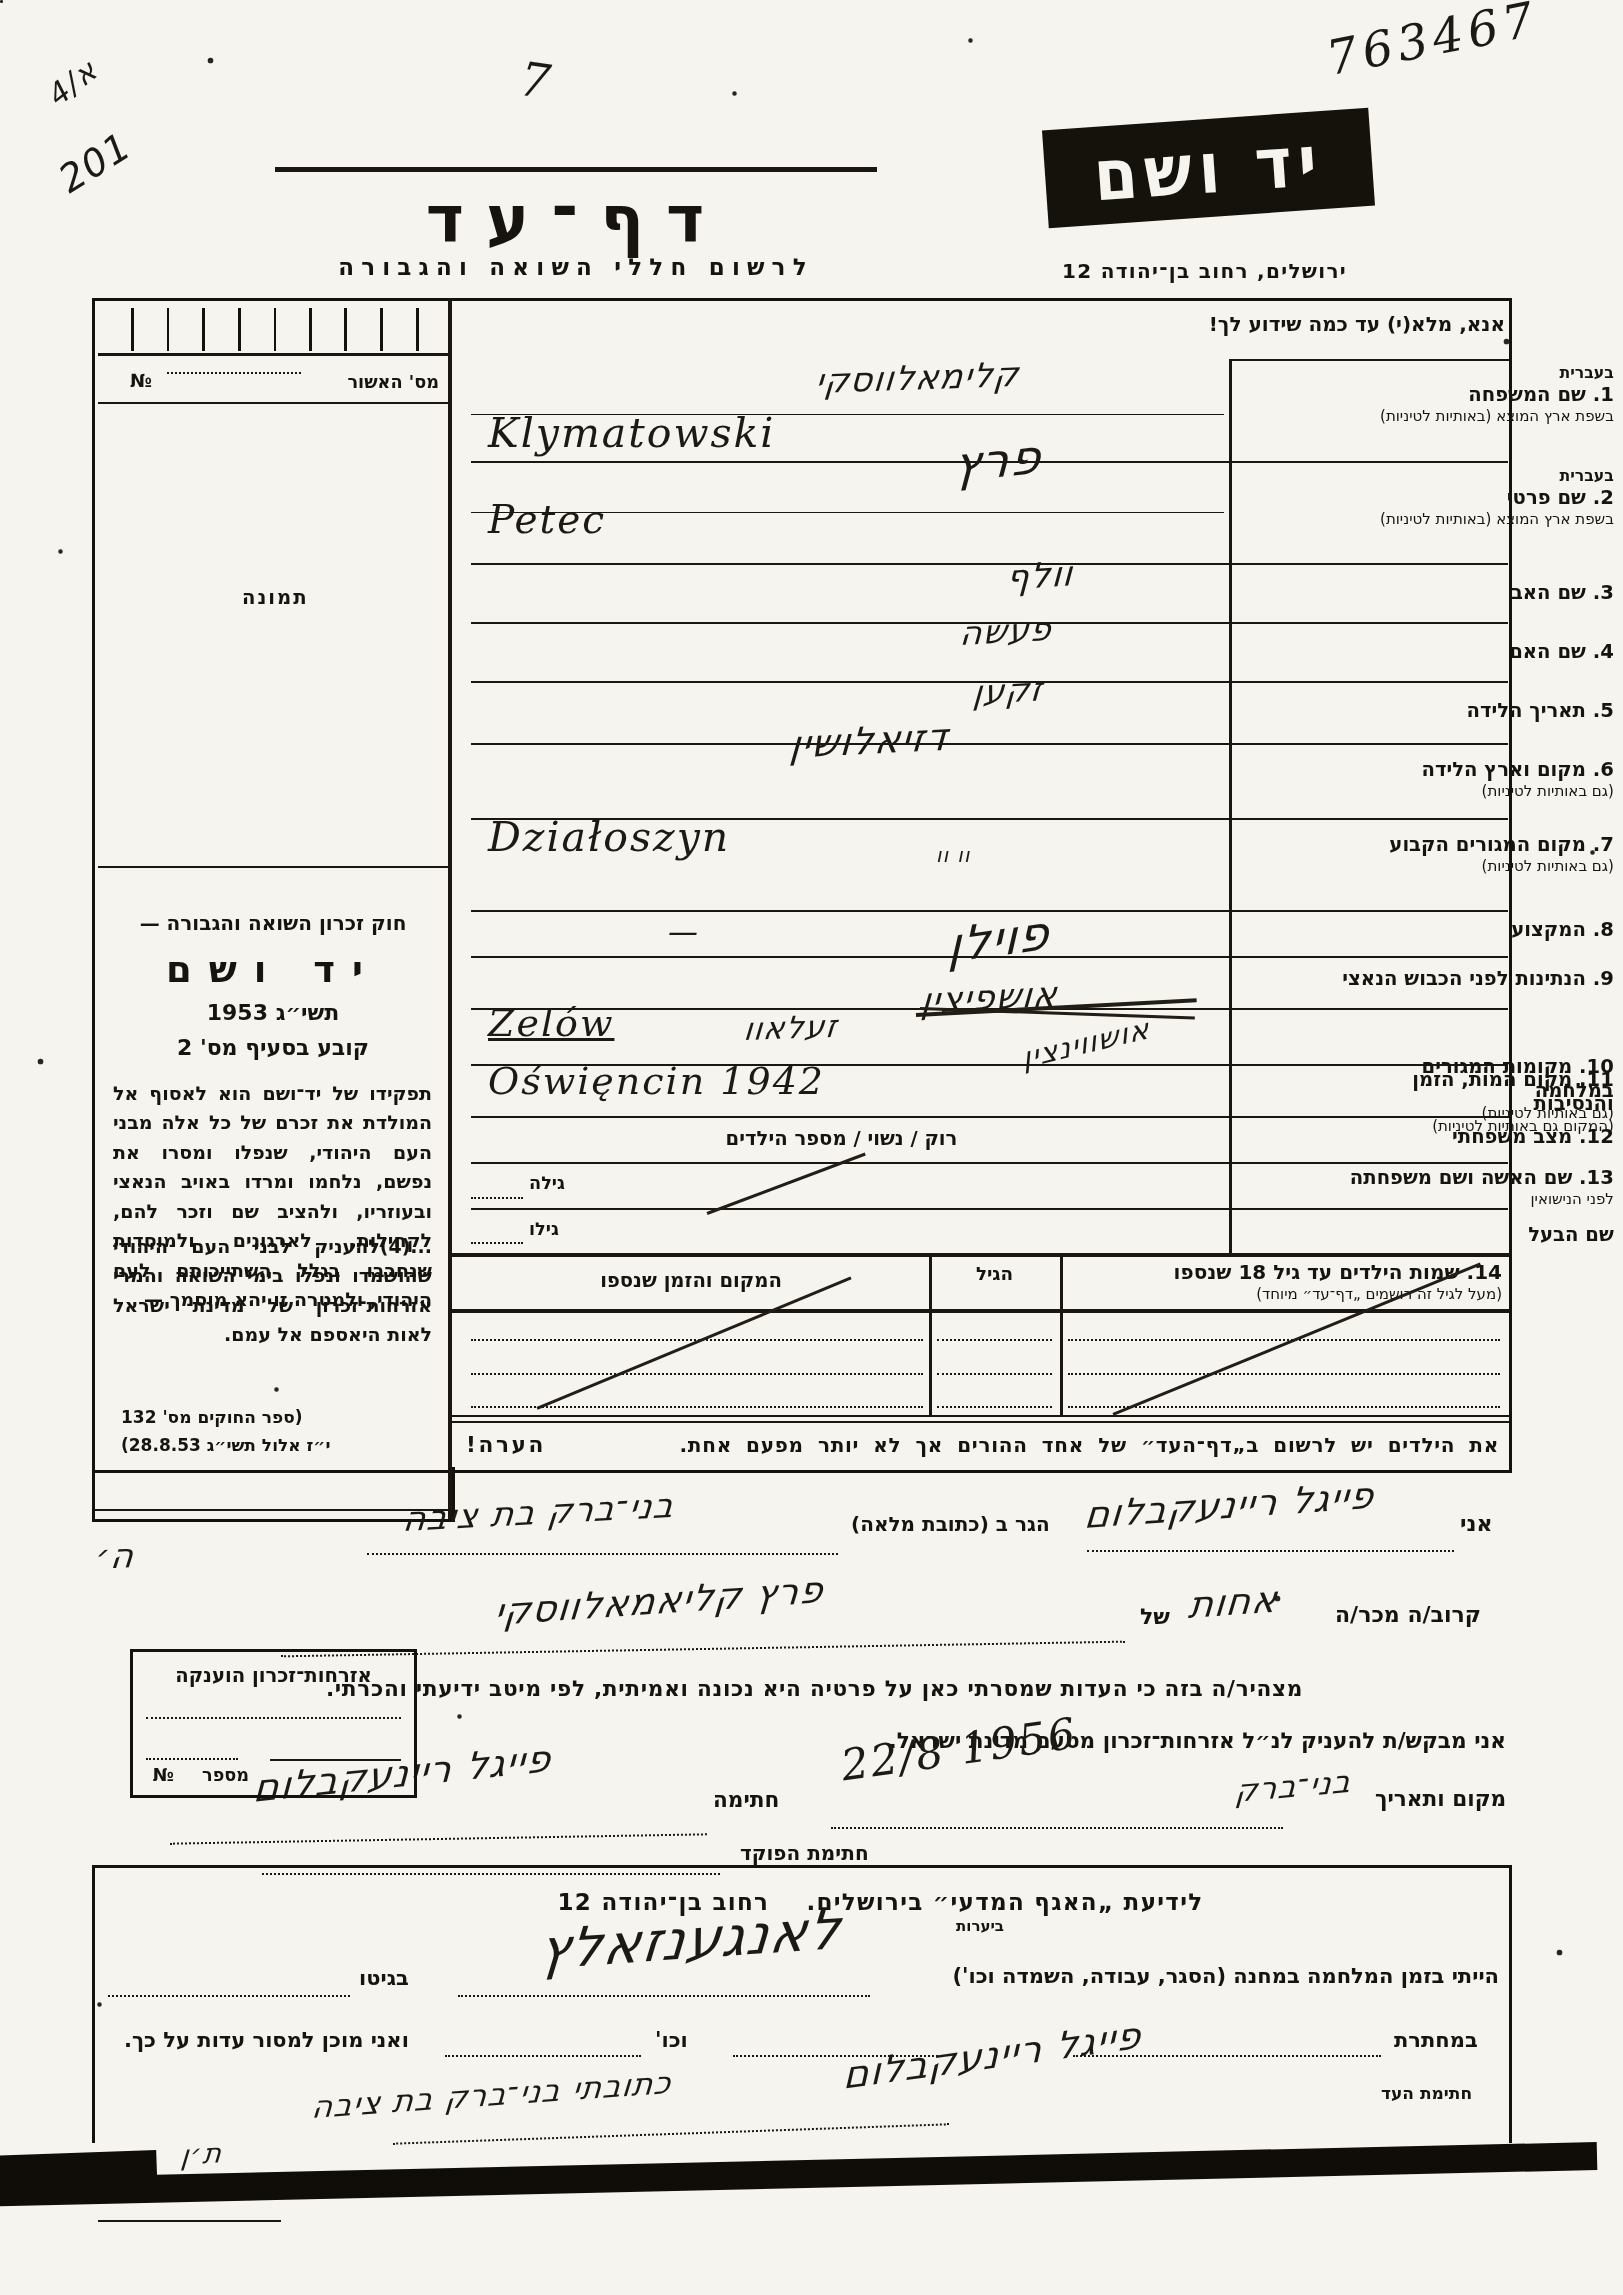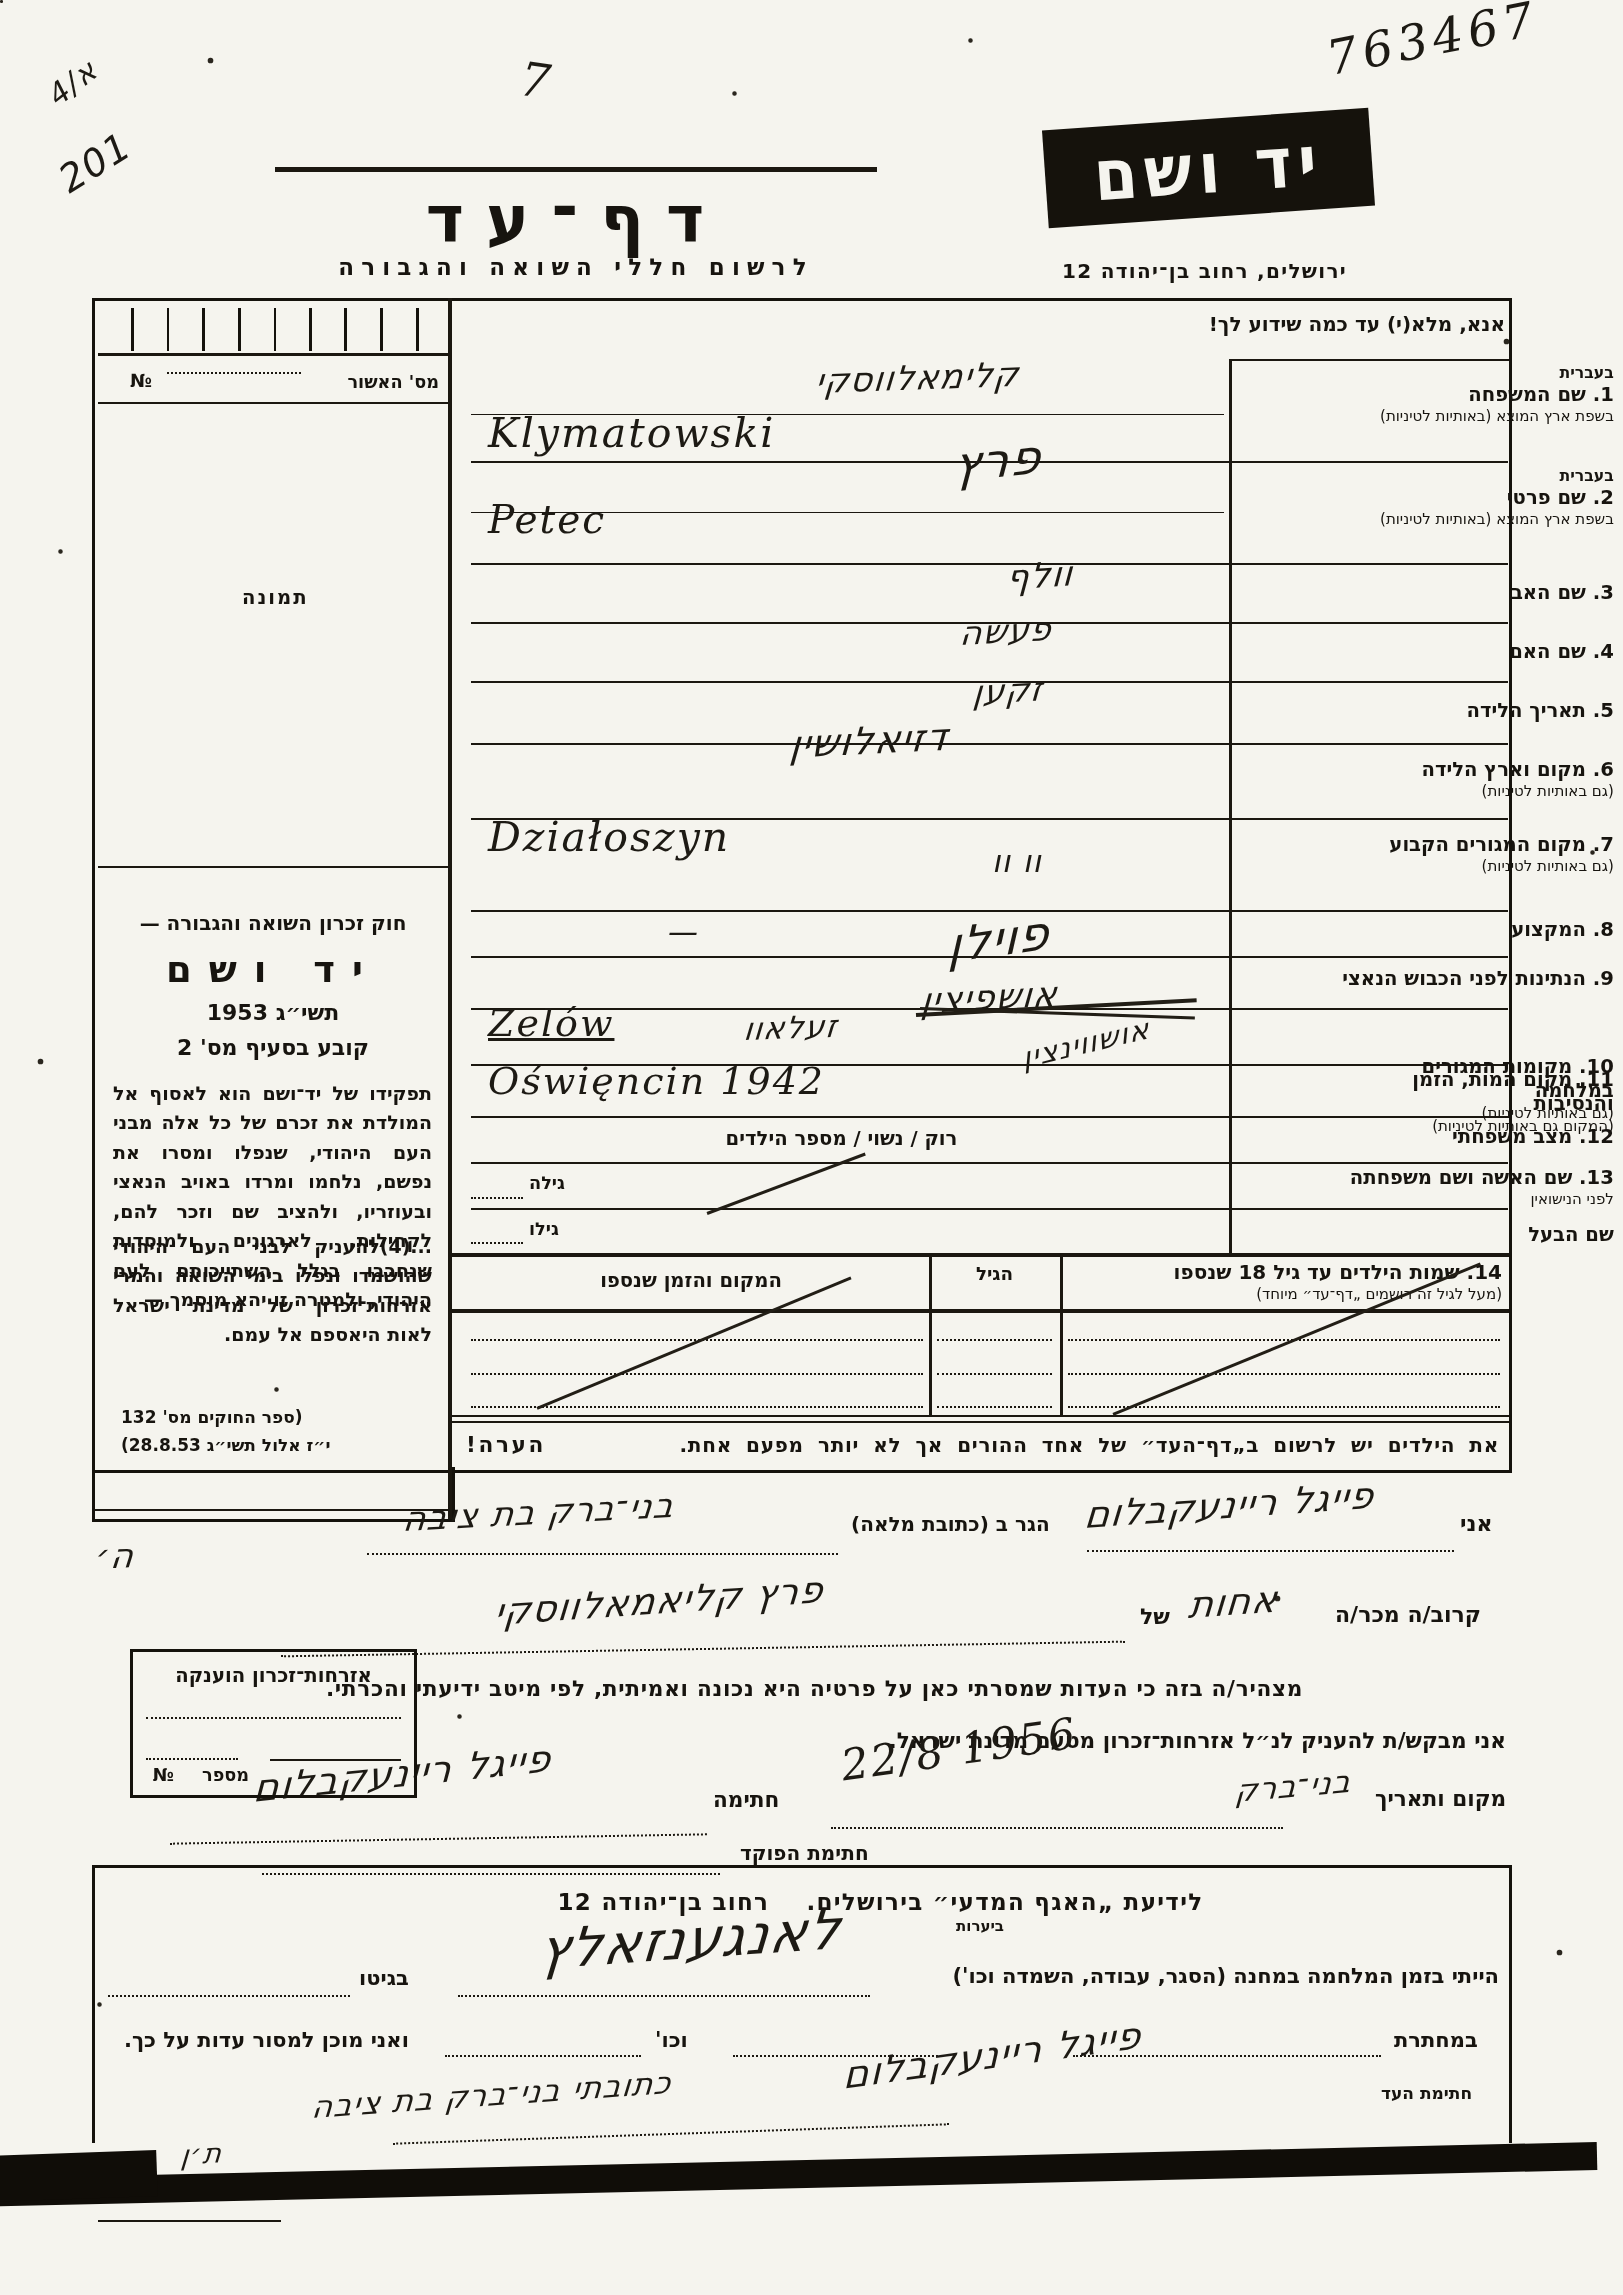--- a/index.html
+++ b/index.html
@@ -161,21 +161,21 @@
 
   <div class="t hw" style="left:818px;top:361px;font-size:34px;transform:skewX(-8deg) rotate(-2deg);">קלימאלווסקי</div>
   <div class="t hwl" style="left:488px;top:409px;font-size:41px;">Klymatowski</div>
   <div class="t hw" style="left:956px;top:437px;font-size:48px;transform:skewX(-10deg) rotate(-6deg);">פרץ</div>
   <div class="t hwl" style="left:488px;top:497px;font-size:39px;">Petec</div>
   <div class="t hw" style="left:1008px;top:558px;font-size:35px;transform:skewX(-8deg) rotate(-4deg);">וולף</div>
   <div class="t hw" style="left:962px;top:614px;font-size:33px;transform:skewX(-8deg) rotate(-3deg);">פעשה</div>
   <div class="t hw" style="left:975px;top:673px;font-size:33px;transform:skewX(-8deg) rotate(-3deg);">זקען</div>
   <div class="t hw" style="left:792px;top:723px;font-size:38px;transform:skewX(-8deg) rotate(-3deg);">דזיאלושין</div>
   <div class="t hwl" style="left:488px;top:813px;font-size:41px;">Działoszyn</div>
-  <div class="t hw" style="left:992px;top:843px;font-size:31px;">וו      וו</div>
+  <div class="t hw" style="left:936px;top:843px;font-size:20px;">וו      וו</div>
   <div class="t hw" style="left:668px;top:914px;font-size:30px;">—</div>
   <div class="t hw" style="left:949px;top:918px;font-size:48px;transform:skewX(-10deg) rotate(-8deg);">פוילן</div>
   <div class="t hwl" style="left:488px;top:1001px;font-size:38px;text-decoration:underline;">Zelów</div>
   <div class="t hw" style="left:746px;top:1011px;font-size:31px;transform:skewX(-8deg) rotate(-2deg);">זעלאוו</div>
   <div class="t hw" style="left:923px;top:981px;font-size:35px;transform:skewX(-8deg) rotate(-3deg);">אושפיצין</div>
   <div class="slash" style="left:916px;top:1013px;width:281px;height:3.9px;transform:rotate(-3deg);"></div>
   <div class="slash" style="left:920px;top:1007px;width:275px;height:2.6px;transform:rotate(2deg);"></div>
   <div class="t hwl" style="left:488px;top:1059px;font-size:38px;">Oświęncin 1942</div>
   <div class="t hw" style="left:1021px;top:1042px;font-size:29px;transform:skewX(-8deg) rotate(-14deg);">אושווינצין</div>
 

